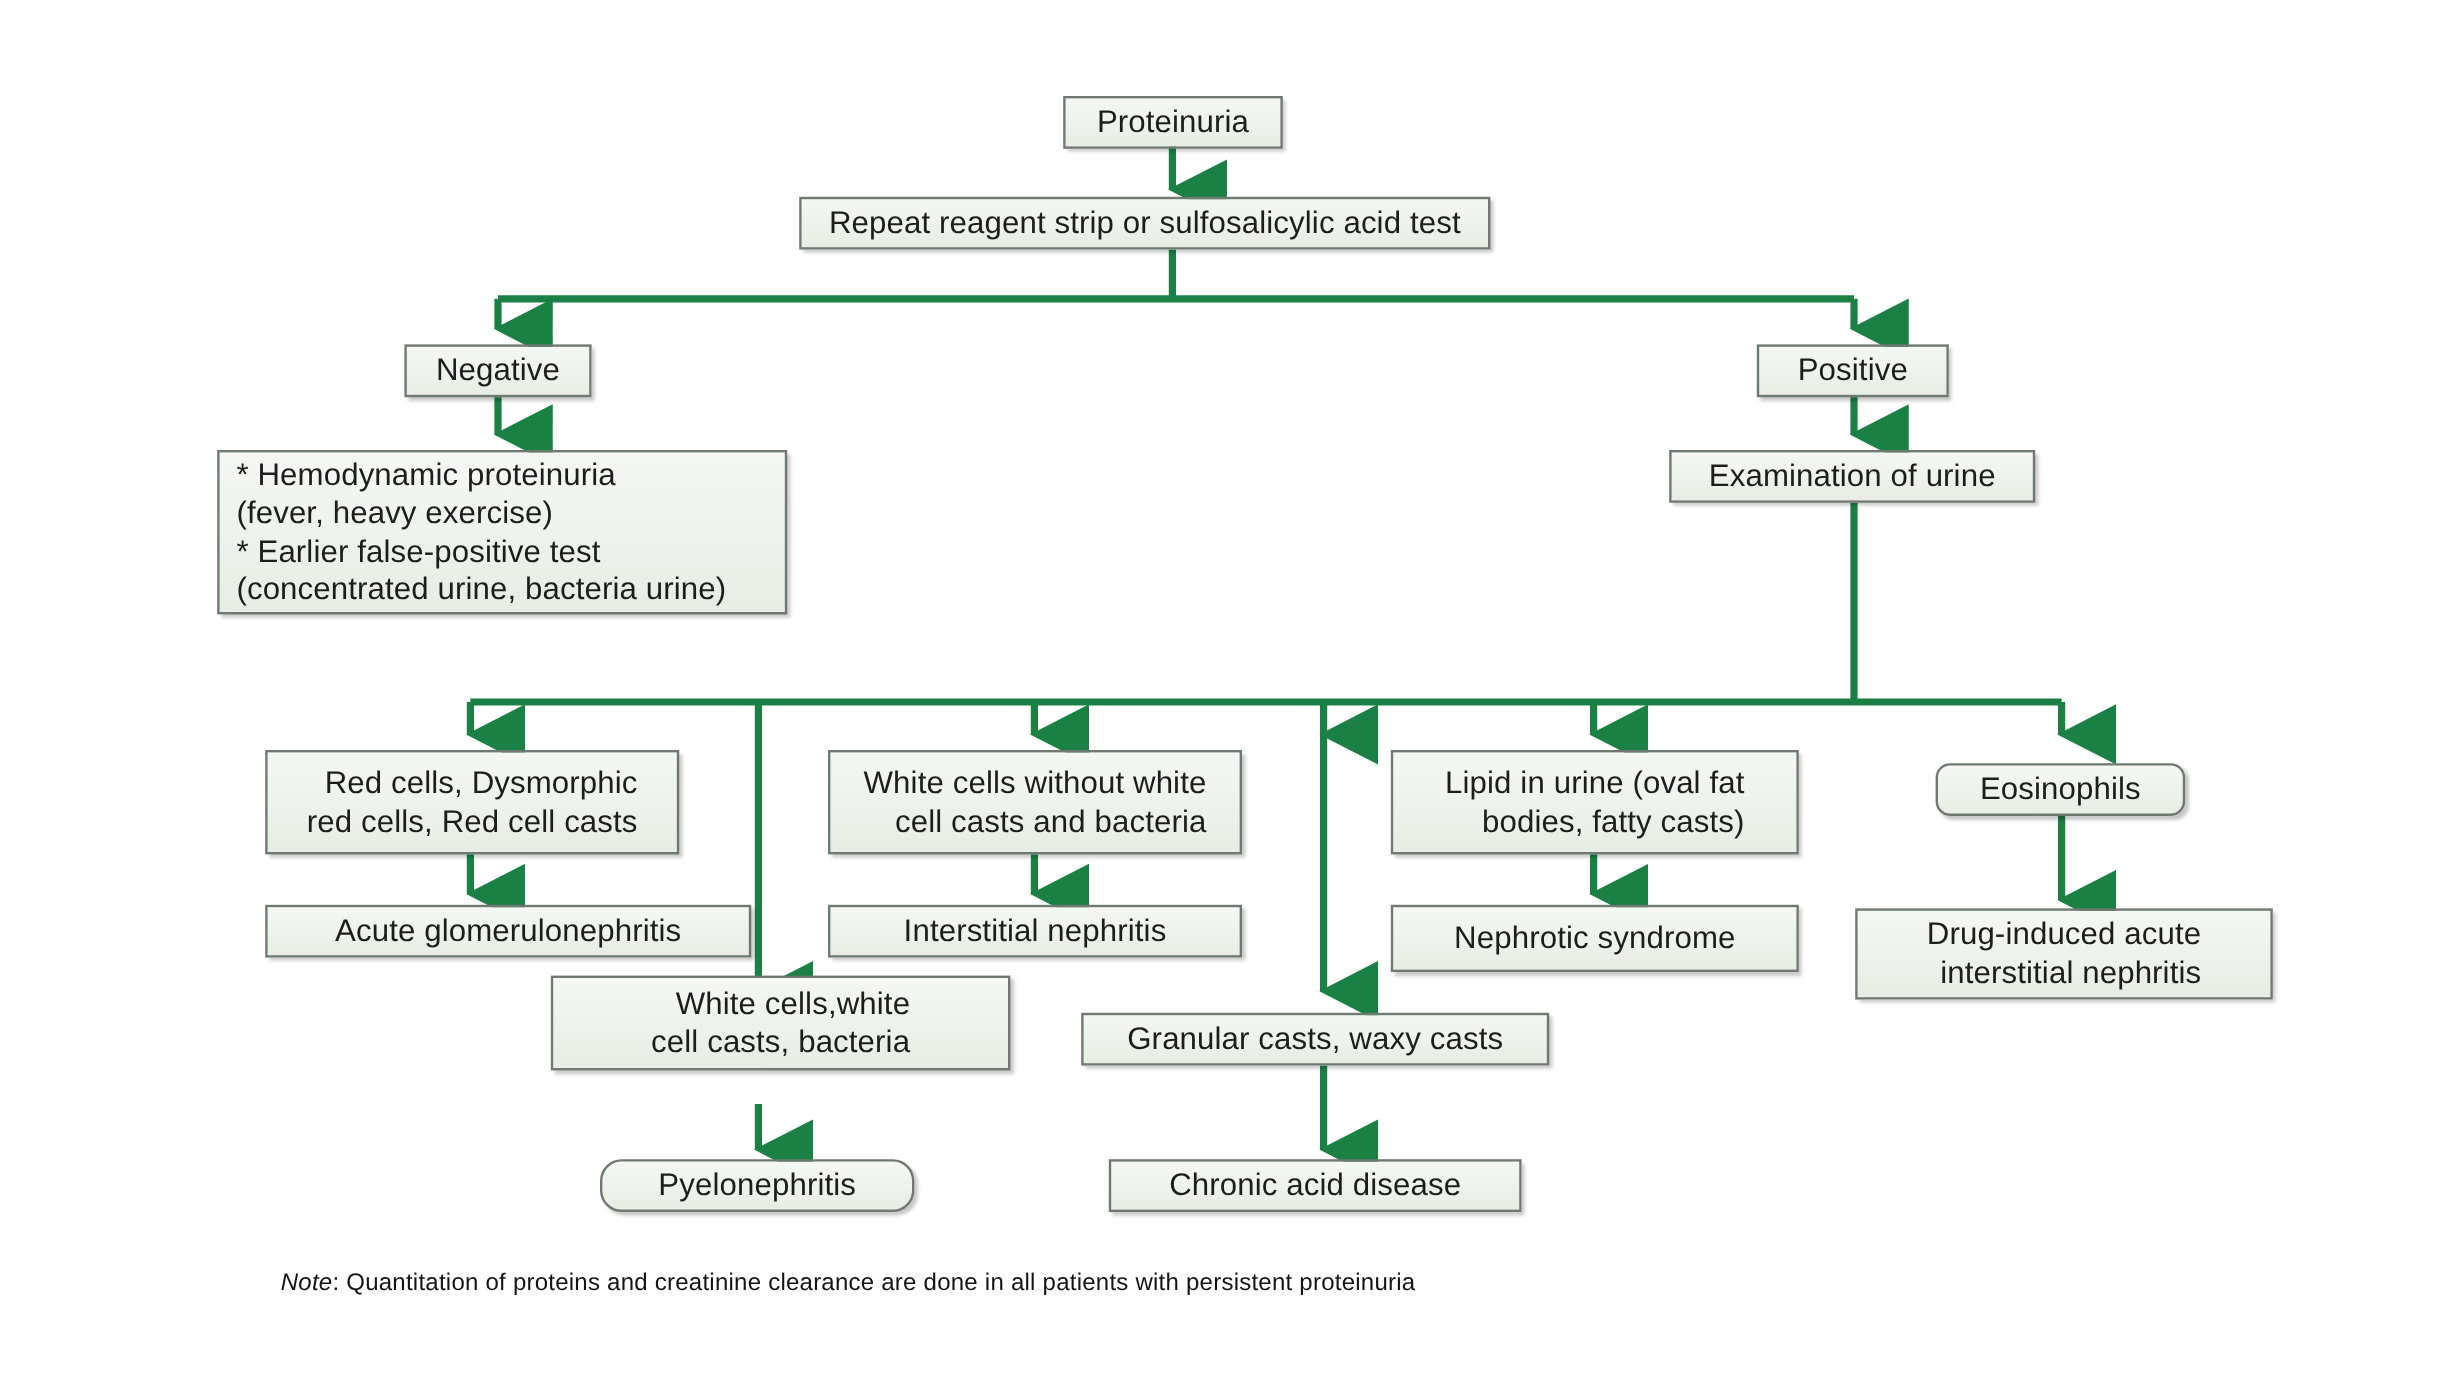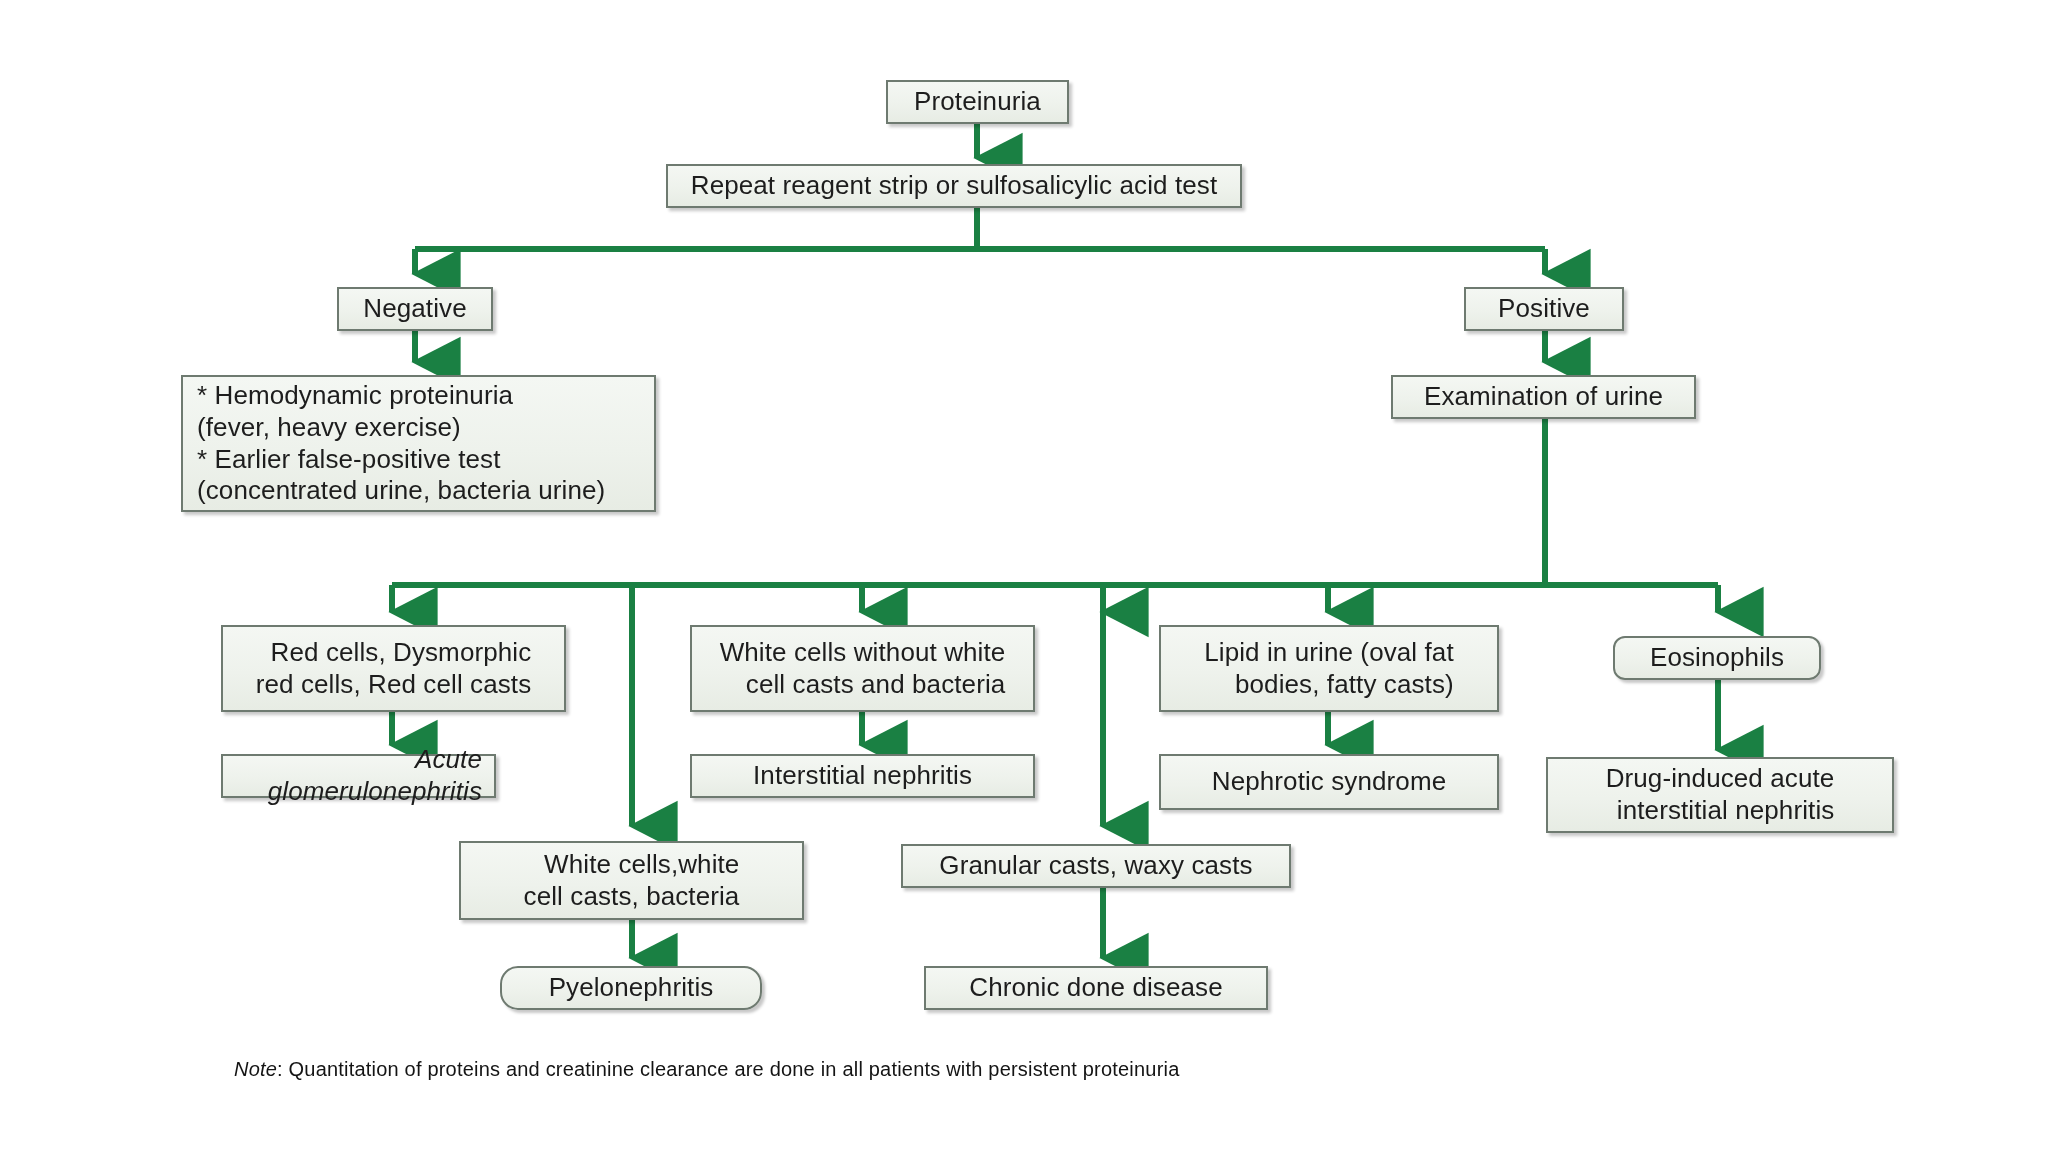--- a/index.html
+++ b/index.html
@@ -140,35 +140,35 @@
 red cells, Red cell casts</div>
 
   <div class="node" style="left:690px; top:625px; width:345px; height:87px;">White cells without white
 cell casts and bacteria</div>
 
   <div class="node" style="left:1159px; top:625px; width:340px; height:87px;">Lipid in urine (oval fat
 bodies, fatty casts)</div>
 
   <div class="node" style="left:1613px; top:636px; width:208px; height:44px;border-radius:12px;">Eosinophils</div>
 
-  <div class="node" style="left:221px; top:754px; width:275px; height:44px;font-style:italic;">Acute glomerulonephritis</div>
+  <div class="node" style="left:221px; top:754px; width:405px; height:44px;">Acute glomerulonephritis</div>
 
   <div class="node" style="left:690px; top:754px; width:345px; height:44px;">Interstitial nephritis</div>
 
   <div class="node" style="left:1159px; top:754px; width:340px; height:56px;">Nephrotic syndrome</div>
 
   <div class="node" style="left:1546px; top:757px; width:348px; height:76px;">Drug-induced acute
 interstitial nephritis</div>
 
-  <div class="node" style="left:459px; top:841px; width:345px; height:79px;">White cells,white
+  <div class="node" style="left:459px; top:813px; width:383px; height:79px;">White cells,white
 cell casts, bacteria</div>
 
   <div class="node" style="left:901px; top:844px; width:390px; height:44px;">Granular casts, waxy casts</div>
 
   <div class="node" style="left:500px; top:966px; width:262px; height:44px;border-radius:18px;">Pyelonephritis</div>
 
-  <div class="node" style="left:924px; top:966px; width:344px; height:44px;">Chronic done disease</div>
+  <div class="node" style="left:924px; top:966px; width:344px; height:44px;">Chronic acid disease</div>
 
   <div class="note" style="left:234px; top:1058px;">
     <span class="note-word">Note</span><span>: </span><span>Quantitation of proteins and creatinine clearance are done in all patients with persistent proteinuria</span>
   </div>
 
 </div>
 
 </body></html>

